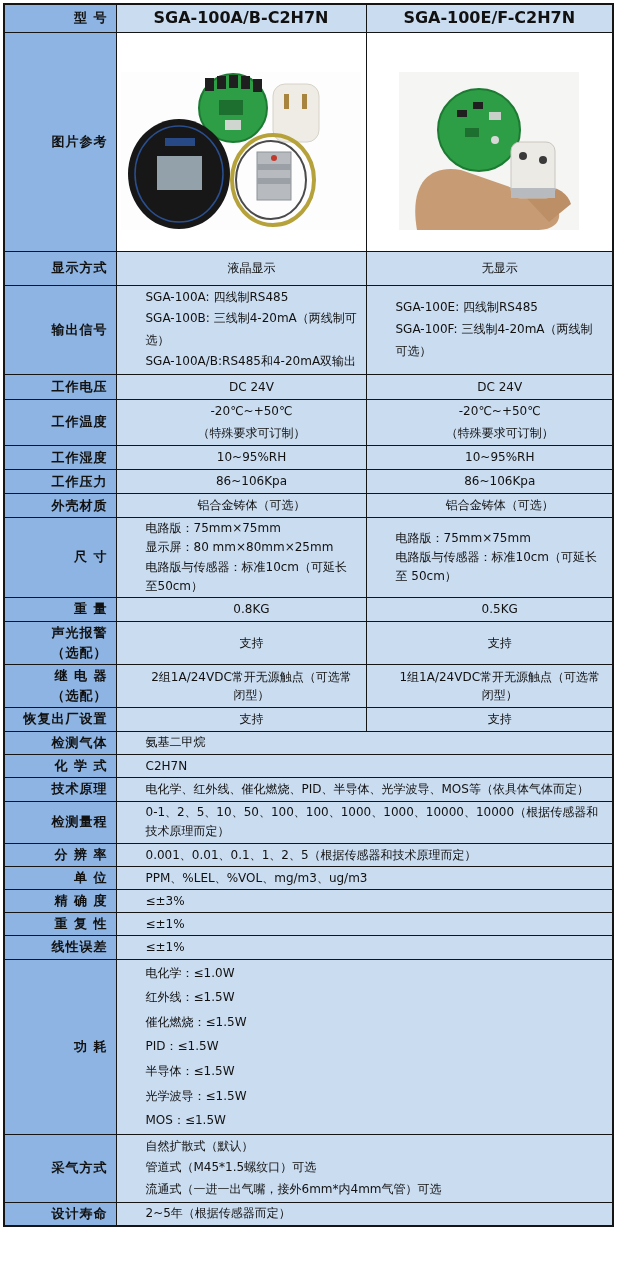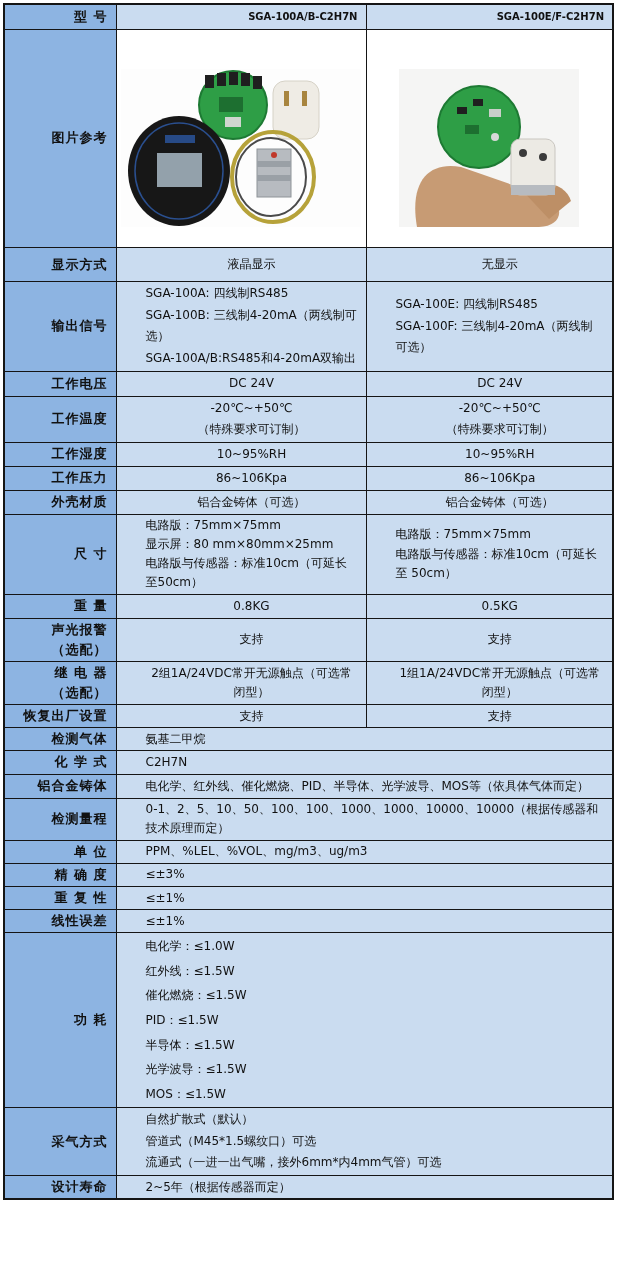--- a/index.html
+++ b/index.html
@@ -4,21 +4,21 @@
 <style>
   :root{ --head-blue:#8db4e2; --cell-blue:#cadcf0; --photo-bg:#ffffff; --border-col:#151515; --text-col:#111111; }
   html,body{margin:0;padding:0;background:#fff;}
   body{width:617px;height:1265px;font-family:"DejaVu Sans",sans-serif;color:var(--text-col);}
   table.spec{border-collapse:collapse;table-layout:fixed;width:609px;margin:3px 0 0 3px;border:2px solid var(--border-col);}
   td{border:1px solid var(--border-col);padding:1px 8px;font-size:12px;vertical-align:middle;overflow:hidden;white-space:pre-line;line-height:1.55;}
   td.label{background:var(--head-blue);font-weight:bold;text-align:right;font-size:13px;letter-spacing:1px;}
   td.val{background:var(--cell-blue);text-align:center;padding-left:29px;}
   td.val.left{text-align:left;}
   td.photo{background:var(--photo-bg);text-align:center;vertical-align:middle;padding:2px;}
-  td.modelhead{background:var(--cell-blue);font-weight:bold;text-align:right;font-size:10px;}
+  td.modelhead{background:var(--cell-blue);font-weight:bold;text-align:center;font-size:16px;}
   .lh-xl{line-height:2.05;}
   .lh-tall{line-height:1.8;}
   .lh-mid{line-height:1.6;}
   svg{display:inline-block;vertical-align:middle;}
 </style>
 </head>
 <body>
 
 <table class="spec">
   <colgroup>
@@ -172,29 +172,33 @@
     <td class="label">检测气体</td>
     <td class="val left" colspan="2">氨基二甲烷</td>
   </tr>
 
   <tr style="height:21px">
     <td class="label">化 学 式</td>
     <td class="val left" colspan="2">C2H7N</td>
   </tr>
 
   <tr style="height:24px">
-    <td class="label">铝合金铸体</td>
+    <td class="label">技术原理</td>
     <td class="val left" colspan="2">电化学、红外线、催化燃烧、PID、半导体、光学波导、MOS等（依具体气体而定）</td>
   </tr>
 
   <tr style="height:42px">
     <td class="label">检测量程</td>
     <td class="val left lh-mid" colspan="2">0-1、2、5、10、50、100、100、1000、1000、10000、10000（根据传感器和技术原理而定）</td>
   </tr>
 
+  <tr style="height:22px">
+    <td class="label">分 辨 率</td>
+    <td class="val left" colspan="2">0.001、0.01、0.1、1、2、5（根据传感器和技术原理而定）</td>
+  </tr>
 
   <tr style="height:22px">
     <td class="label">单 位</td>
     <td class="val left" colspan="2">PPM、%LEL、%VOL、mg/m3、ug/m3</td>
   </tr>
 
   <tr style="height:21px">
     <td class="label">精 确 度</td>
     <td class="val left" colspan="2">≤±3%</td>
   </tr>

